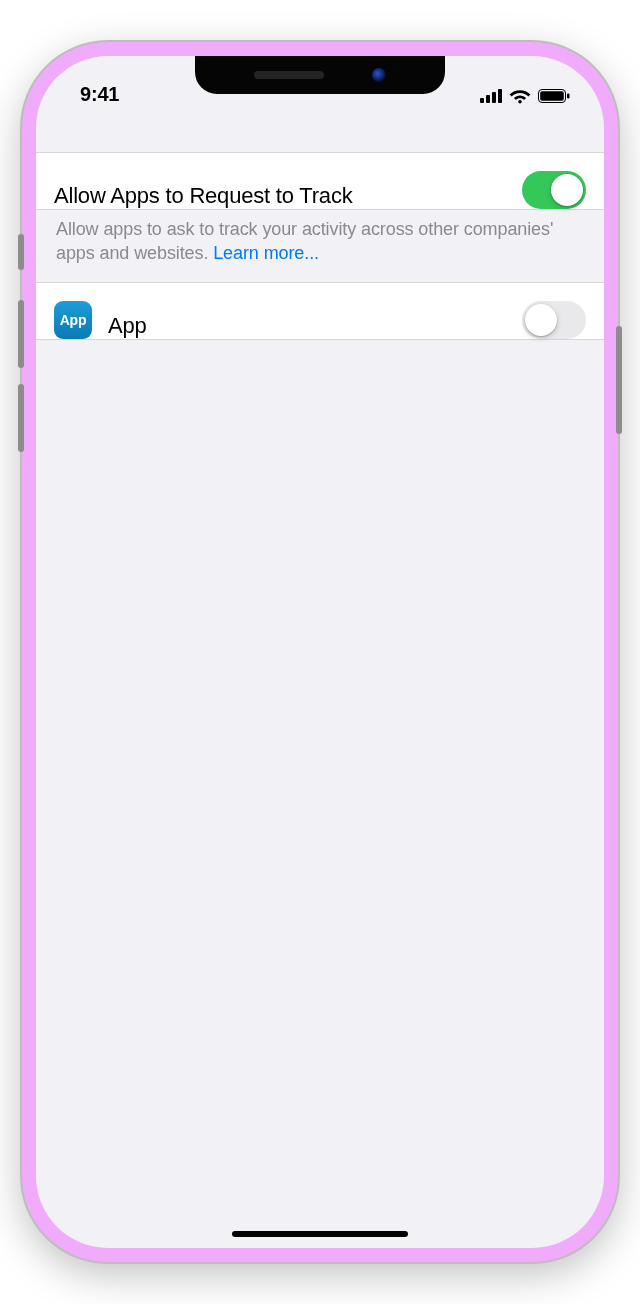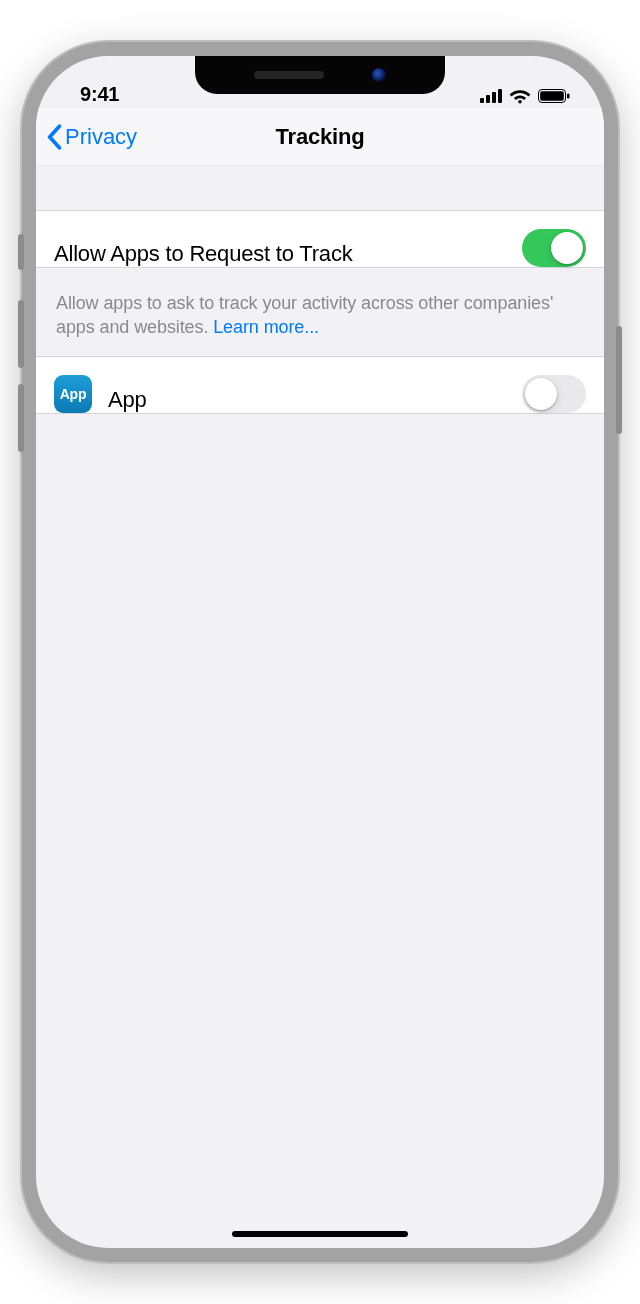--- a/index.html
+++ b/index.html
@@ -14,21 +14,21 @@
       height: 1304px;
       background: #fff;
       display: flex;
       align-items: center;
       justify-content: center;
     }
     
     .device {
       width: 596px;
       height: 1220px;
-      background: #a3a3a3;
+      background: #f0abfc;
       border-radius: 86px;
       padding: 14px;
       position: relative;
       box-shadow: 0 0 0 2px #bdbdbd, 0 12px 40px rgba(0,0,0,.25);
     }
     
     .side-btn {
       position: absolute;
       background: #8c8c8c;
       border-radius: 3px;
@@ -163,21 +163,21 @@
       background: #fff;
       box-shadow: 0 1px 2px rgba(0,0,0,.25), 0 2px 6px rgba(0,0,0,.15);
       transition: left .2s;
     }
     .switch.on  { background: #34c759; }
     .switch.on  .knob { left: 29px; }
     .switch.off { background: #e9e9eb; }
     .switch.off .knob { left: 3px; }
 
     .footer-text {
-      padding: 23px 20px 16px 20px;
+      padding: 7px 20px 16px 20px;
       font-size: 18px;
       line-height: 1.35;
       color: #8a8a8e;
       letter-spacing: -0.1px;
     }
     .footer-text a {
       color: #007aff;
       text-decoration: none;
       cursor: pointer;
     }
@@ -238,29 +238,20 @@
           <circle cx="11" cy="13.7" r="1.8" fill="#000"></circle>
         </svg>
         <svg width="32" height="14" viewBox="0 0 32 14">
           <rect x="0.5" y="0.5" width="27" height="13" rx="3.5" fill="none" stroke="#000" stroke-width="1"></rect>
           <rect x="2.2" y="2.2" width="23.6" height="9.6" rx="2" fill="#000"></rect>
           <rect x="29" y="4.5" width="2.5" height="5" rx="1.25" fill="#000"></rect>
         </svg>
       </div>
     </div>
 
-    <div class="navbar">
-      <div class="back-btn">
-        <svg width="16" height="26" viewBox="0 0 14 24">
-          <path d="M12 2 L3 12 L12 22" stroke="#007aff" stroke-width="3.4" fill="none" stroke-linecap="round" stroke-linejoin="round"></path>
-        </svg>
-        <span>Privacy</span>
-      </div>
-      <div class="nav-title">Tracking</div>
-    </div>
 
     <div class="spacer-top"></div>
 
     <div class="row">
       <div class="row-label">Allow Apps to Request to Track</div>
       <div class="switch on" id="allow-switch">
         <div class="knob"></div>
       </div>
     </div>
 

